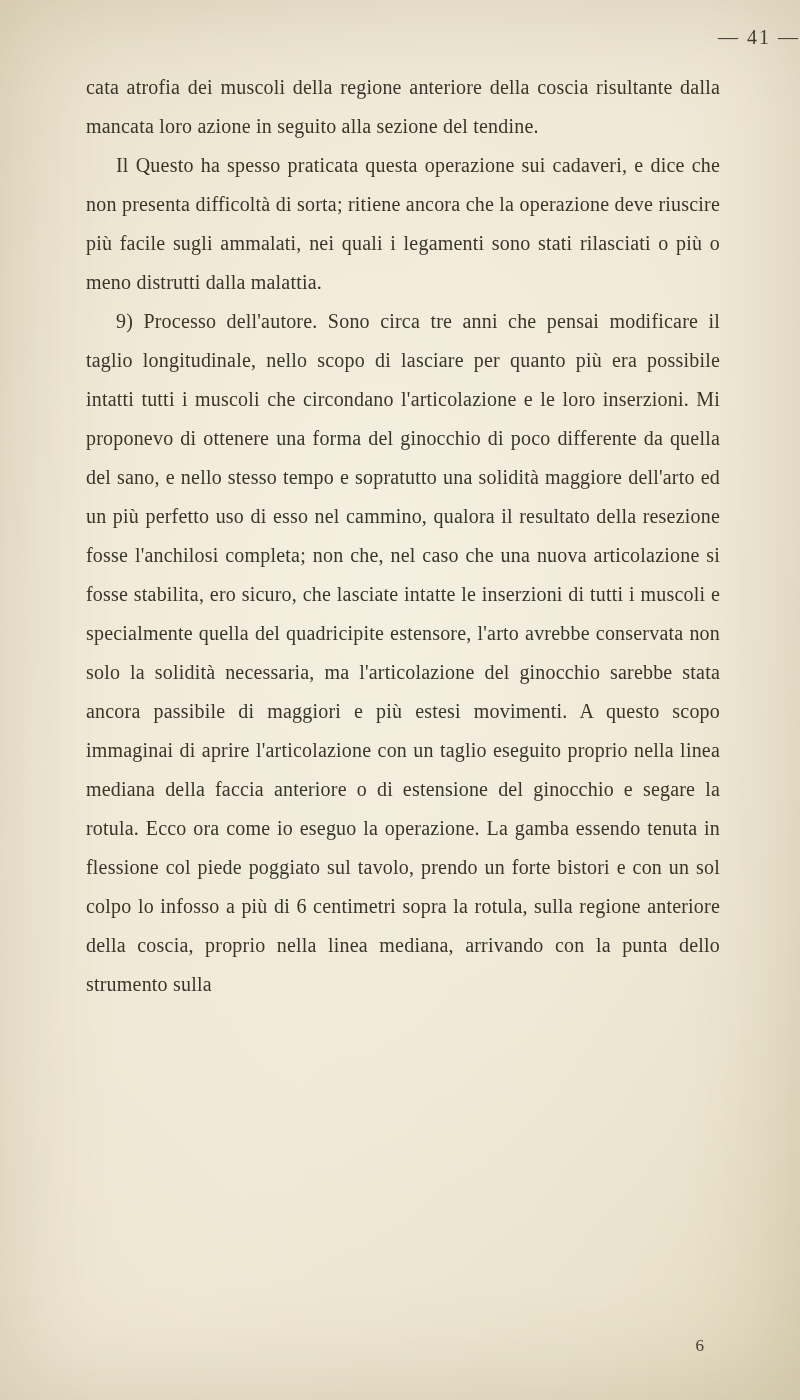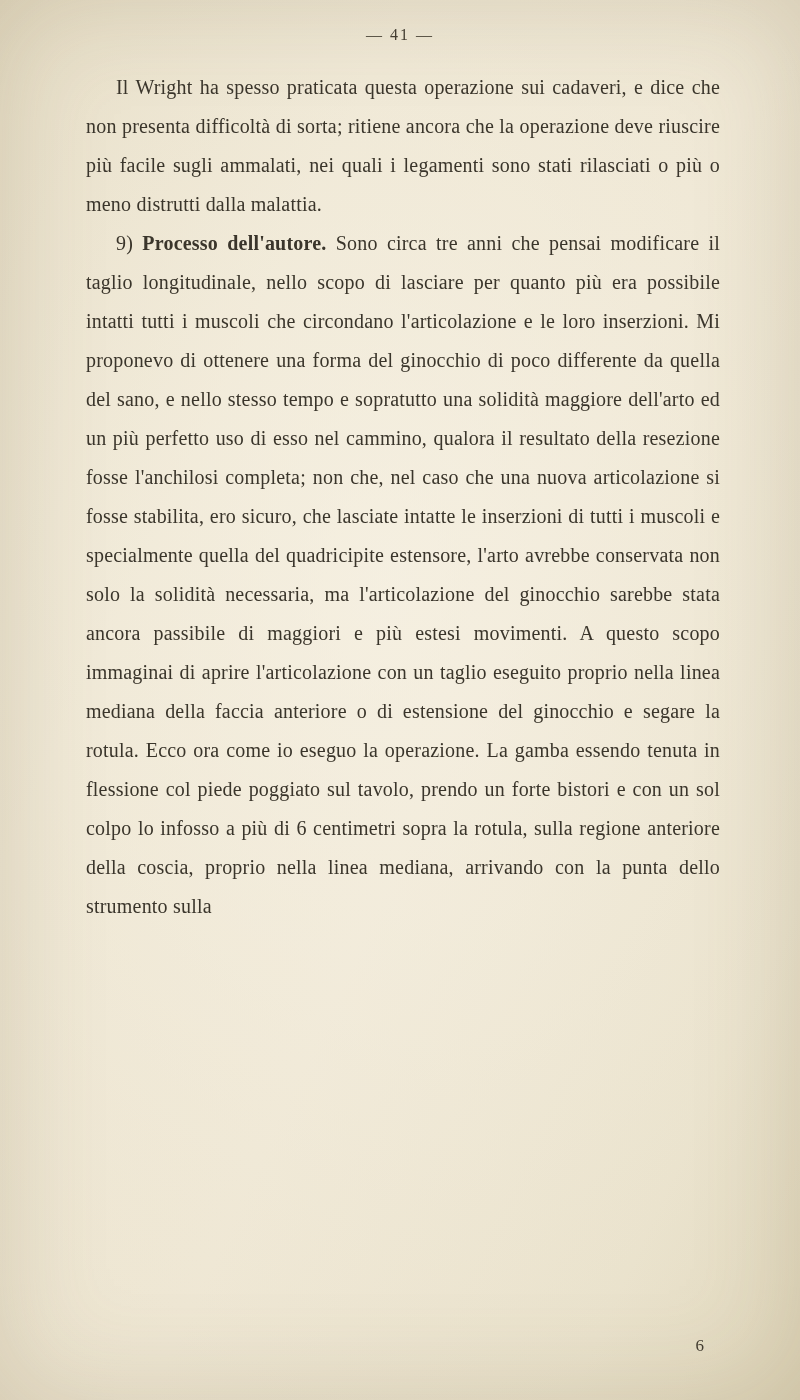--- a/index.html
+++ b/index.html
@@ -19,58 +19,59 @@
     background:
       radial-gradient(ellipse 130% 110% at 48% 42%, rgba(252,248,238,0.55) 0%, rgba(252,248,238,0) 62%),
       linear-gradient(115deg, #e5dcc4 0%, #ece4cf 28%, #ede5d1 55%, #e8e0c9 84%, #e1d8bd 100%);
     box-shadow: inset 0 0 110px rgba(115,95,55,0.20);
   }
   .header {
     position: absolute;
     top: 26px;
     left: 0;
     right: 0;
-    text-align: center;
-    font-size: 16px;
+    text-align: right;
+    font-size: 20px;
     letter-spacing: 2px;
     color: #433d31;
   }
   .text-block {
     position: absolute;
     top: 68px;
     left: 86px;
     width: 634px;
     font-size: 20px;
     line-height: 39px;
     text-align: justify;
     letter-spacing: 0.2px;
     color: #3a352b;
   }
   p.para { margin: 0; padding: 0; }
   p.indent { text-indent: 30px; }
-  .bold-lead { font-weight: 700; }
+  .bold-lead { font-weight: 400; }
   .footer-mark {
     position: absolute;
     bottom: 44px;
     right: 96px;
     font-size: 17px;
     color: #433d31;
   }
 </style>
 </head>
 <body>
 
 <div class="page">
 
   <div class="header">— 41 —</div>
 
   <div class="text-block">
 
+    <p class="para">cata atrofia dei muscoli della regione anteriore della coscia risultante dalla mancata loro azione in seguito alla sezione del tendine.</p>
 
-    <p class="para indent">Il Wright ha spesso praticata questa operazione sui cadaveri, e dice che non presenta difficoltà di sorta; ritiene ancora che la operazione deve riuscire più facile sugli ammalati, nei quali i legamenti sono stati rilasciati o più o meno distrutti dalla malattia.</p>
+    <p class="para indent">Il Questo ha spesso praticata questa operazione sui cadaveri, e dice che non presenta difficoltà di sorta; ritiene ancora che la operazione deve riuscire più facile sugli ammalati, nei quali i legamenti sono stati rilasciati o più o meno distrutti dalla malattia.</p>
 
 
     <p class="para indent"><span>9) </span><span class="bold-lead">Processo dell'autore.</span><span> Sono circa tre anni che pensai modificare il taglio longitudinale, nello scopo di lasciare per quanto più era possibile intatti tutti i muscoli che circondano l'articolazione e le loro inserzioni. Mi proponevo di ottenere una forma del ginocchio di poco differente da quella del sano, e nello stesso tempo e sopratutto una solidità maggiore dell'arto ed un più perfetto uso di esso nel cammino, qualora il resultato della resezione fosse l'anchilosi completa; non che, nel caso che una nuova articolazione si fosse stabilita, ero sicuro, che lasciate intatte le inserzioni di tutti i muscoli e specialmente quella del quadricipite estensore, l'arto avrebbe conservata non solo la solidità necessaria, ma l'articolazione del ginocchio sarebbe stata ancora passibile di maggiori e più estesi movimenti. A questo scopo immaginai di aprire l'articolazione con un taglio eseguito proprio nella linea mediana della faccia anteriore o di estensione del ginocchio e segare la rotula. Ecco ora come io eseguo la operazione. La gamba essendo tenuta in flessione col piede poggiato sul tavolo, prendo un forte bistori e con un sol colpo lo infosso a più di 6 centimetri sopra la rotula, sulla regione anteriore della coscia, proprio nella linea mediana, arrivando con la punta dello strumento sulla</span></p>
 
   </div>
 
   <div class="footer-mark">6</div>
 
 </div>
 

